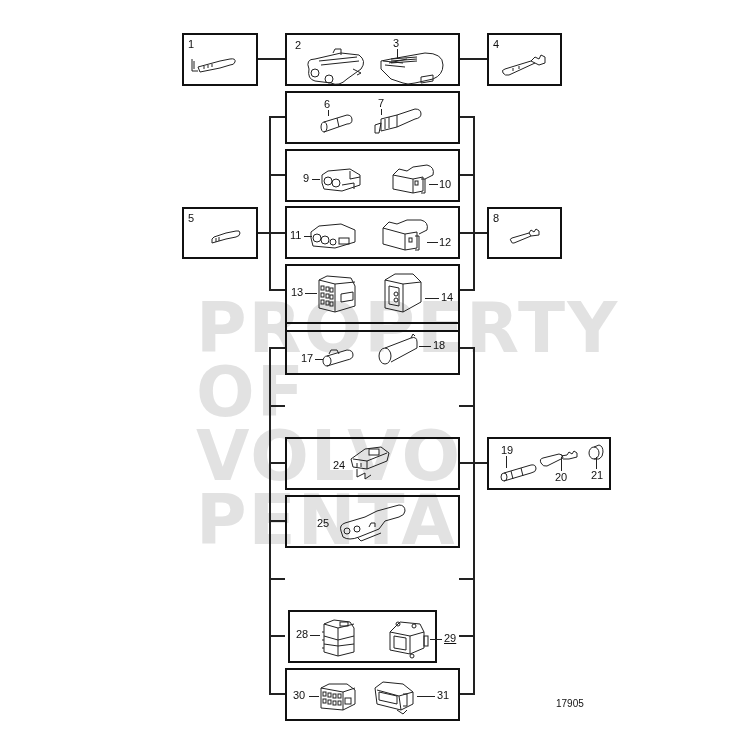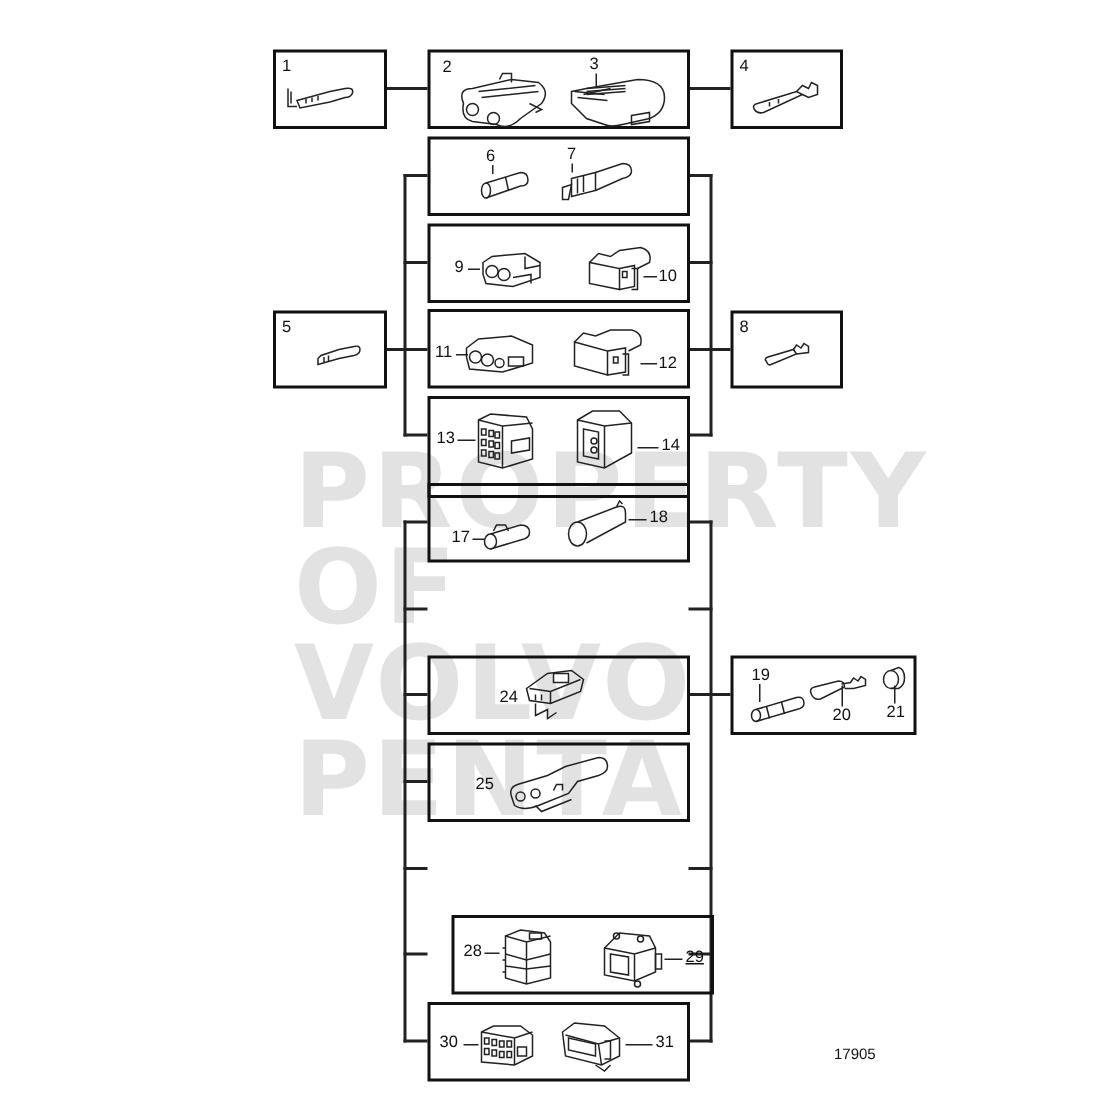--- a/index.html
+++ b/index.html
@@ -303,21 +303,21 @@
         <path d="M4 28 Q2 22 8 20 L28 14 L40 8 L62 2 Q68 2 68 8 Q68 12 62 14 L48 18 L42 26 L22 34 Q12 38 6 34 Z"></path>
         <circle cx="10" cy="28" r="3"></circle>
           <circle cx="20" cy="26" r="3"></circle>
         <path d="M32 24 L34 20 L38 20 L38 24"></path>
         <path d="M20 34 L24 38 L44 30"></path>
       </svg>
     </div>
   </div>
 
 
-  <div class="box" style="left:301px;top:610px;width:175px;height:53px;">
+  <div class="box" style="left:288px;top:610px;width:149px;height:53px;">
     <span class="num" style="left:6px;top:17px;">28</span>
     <div class="leader" style="left:20px;top:23px;width:10px;"></div>
     <span class="num" style="left:154px;top:21px;text-decoration:underline;">29</span>
     <div class="leader" style="left:140px;top:27px;width:12px;"></div>
     <div class="part" style="left:30px;top:6px;">
       <svg width="40" height="42" viewBox="0 0 40 42" fill="none" stroke="#222" stroke-width="1">
         <path d="M4 6 L14 2 L30 4 L34 10 L34 34 L18 38 L4 34 Z"></path>
         <path d="M4 6 L18 10 L34 6 M18 10 L18 38"></path>
         <path d="M4 18 L18 22 L34 18 M4 26 L18 28 L34 26"></path>
         <rect x="20" y="4" width="8" height="4"></rect>

